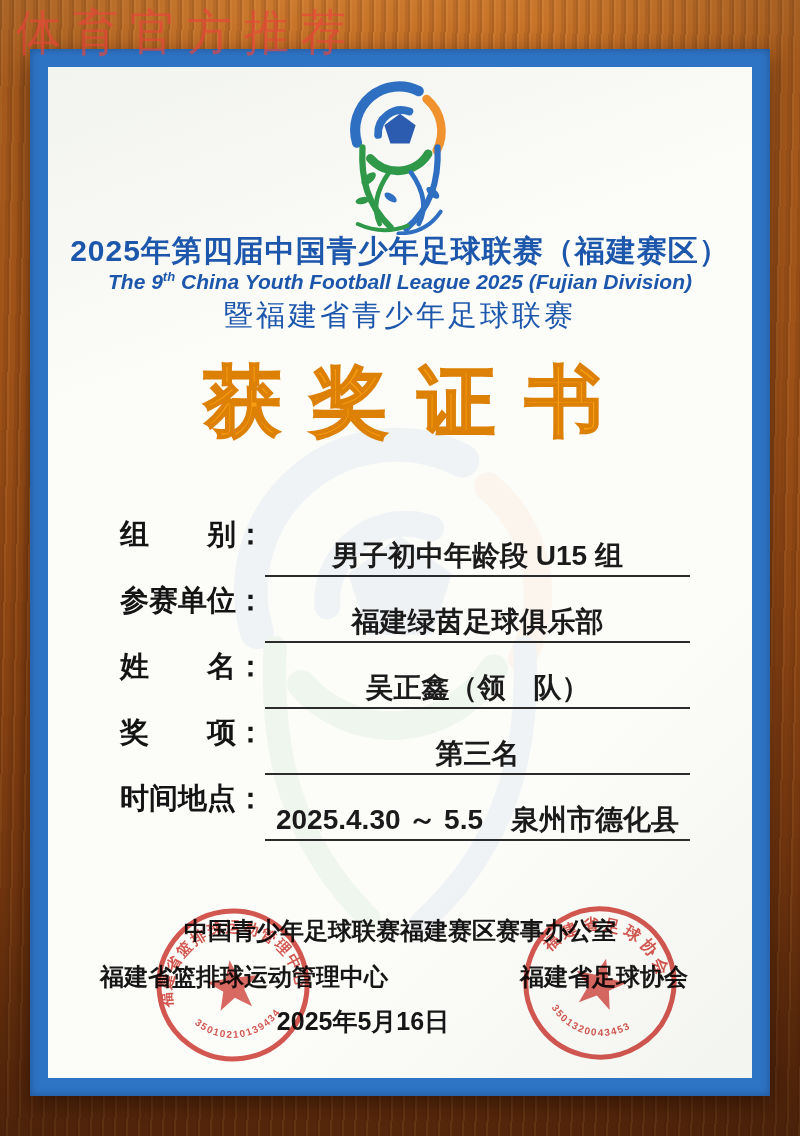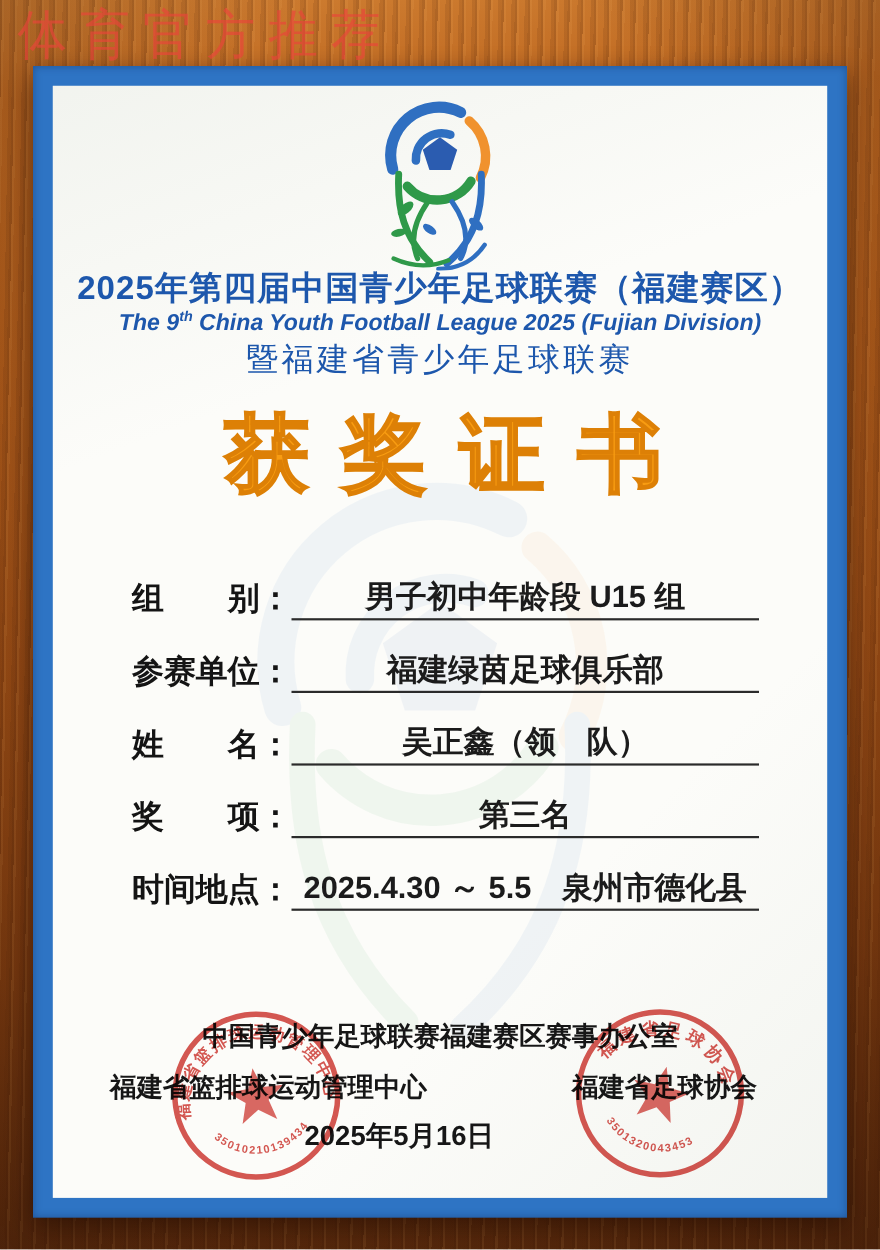--- a/index.html
+++ b/index.html
@@ -21,21 +21,21 @@
       rgba(0,0,0,0) 4px 9px,
       rgba(90,40,10,0.14) 9px 12px);
   }
   .wood::after {
     content: ""; position: absolute; inset: 0;
     background: radial-gradient(ellipse at 50% 42%, rgba(0,0,0,0) 55%, rgba(40,15,5,0.30) 100%);
   }
 
   
   .certificate {
-    position: absolute; left: 30px; top: 60px; width: 740px; height: 1047px;
+    position: absolute; left: 30px; top: 49px; width: 740px; height: 1047px;
     background: #2e74c4;
     box-shadow: 0 8px 22px rgba(25,8,2,0.55), inset 0 0 8px rgba(10,20,60,0.35);
   }
   .paper {
     position: absolute; inset: 18px;
     background: #fcfcf9;
     background-image: linear-gradient(160deg, rgba(215,222,212,0.28) 0%, rgba(0,0,0,0) 28%),
                       linear-gradient(315deg, rgba(210,218,208,0.22) 0%, rgba(0,0,0,0) 30%);
     overflow: hidden;
   }
@@ -69,21 +69,21 @@
   }
   .cert-heading {
     position: absolute; top: 284px; left: 0; right: 0; text-align: center;
     font-size: 77px; font-weight: 900; color: #f89c12;
     -webkit-text-stroke: 2px #dd8006;
     letter-spacing: 30px; padding-left: 36px; white-space: nowrap;
   }
 
   
   .fields { position: absolute; top: 448px; left: 72px; right: 62px; }
-  .field-row { display: flex; align-items: flex-end; margin-bottom: 28px; height: 38px; }
+  .field-row { display: flex; align-items: flex-start; margin-bottom: 28px; height: 38px; }
   .field-label {
     font-size: 29px; font-weight: 700; color: #141414;
     white-space: pre; line-height: 38px; flex: 0 0 auto;
   }
   .field-line {
     flex: 1 1 auto; border-bottom: 2px solid #2b2b2b;
     text-align: center; font-size: 28px; font-weight: 600; color: #1b1b1b;
     line-height: 36px; white-space: nowrap; padding-bottom: 1px; margin-top: 23px;
   }
 

